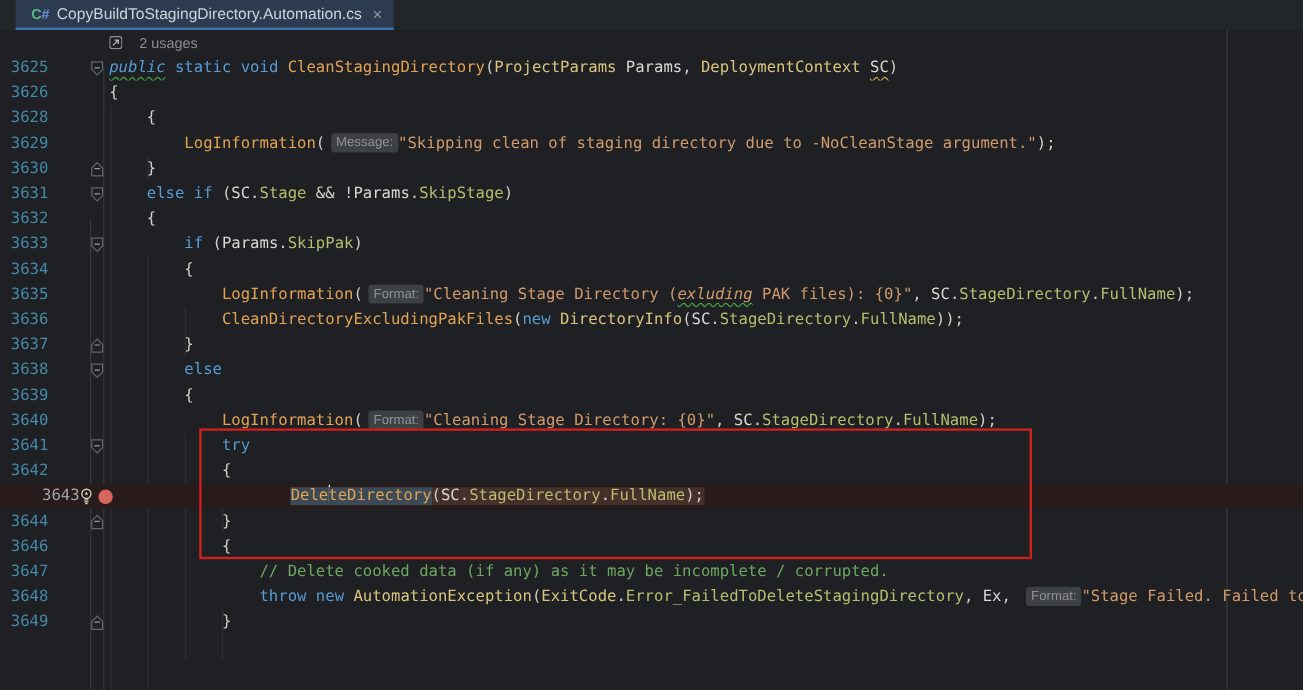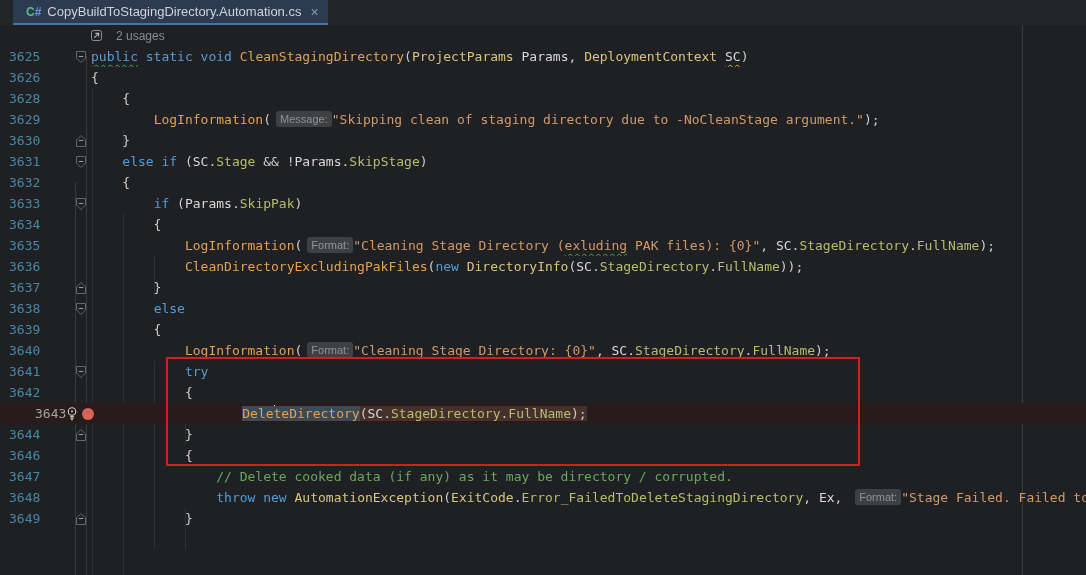--- a/index.html
+++ b/index.html
@@ -31,21 +31,21 @@
   .gut{flex:none;width:45px;position:relative;}
   .fold-marker{position:absolute;left:29px;top:4px;}
   .bulb{position:absolute;left:-7px;top:3px;}
   .bpdot{position:absolute;left:10px;top:5px;width:12px;height:12px;border-radius:50%;
          background:#d8655c;}
   pre.codeln{flex:1 1 auto;margin:0;white-space:pre;overflow:hidden;
              font:13px/21px "DejaVu Sans Mono",monospace;}
   
   .kw{color:#569cd6;} .mth{color:#e2a254;} .typ{color:#d9c57d;} .mem{color:#b6bd6e;}
   .var{color:#d8d8d4;} .pln{color:#cfcfc5;} .str{color:#d29a6a;} .cmt{color:#6ca75f;}
-  .wg{text-decoration:underline wavy #44a944;text-decoration-thickness:1px;text-underline-offset:3px;}
+  .wg{text-decoration:underline wavy #44a944;text-decoration-thickness:1px;text-underline-offset:3px;font-style:italic;}
   .wy{text-decoration:underline wavy #c9ae4b;text-decoration-thickness:1px;text-underline-offset:3px;}
   .hlu{background:#3c4a56;} .hlb{background:#46302b;}
   .hint{display:inline-block;font:11px/14px "Liberation Sans",sans-serif;color:#909396;
         background:#3d4144;border-radius:3px;padding:1px 4px;margin:0 0 0 5px;vertical-align:1px;}
   .caret{display:inline-block;width:1.5px;height:15px;background:#ececec;
          vertical-align:-2px;margin-right:-1.5px;}
   #redbox{position:absolute;border:2px solid #cf2020;box-sizing:border-box;z-index:6;pointer-events:none;}
   .lens-icon{display:inline-block;}
 </style>
 </head>
@@ -226,21 +226,21 @@
           <pre class="codeln"><span class="pln">            }</span></pre>
         </div>
         <div class="row">
           <span class="lnum">3646</span>
           <span class="gut"></span>
           <pre class="codeln"><span class="pln">            {</span></pre>
         </div>
         <div class="row">
           <span class="lnum">3647</span>
           <span class="gut"></span>
-          <pre class="codeln"><span class="pln">                </span><span class="cmt">// Delete cooked data (if any) as it may be directory / corrupted.</span></pre>
+          <pre class="codeln"><span class="pln">                </span><span class="cmt">// Delete cooked data (if any) as it may be incomplete / corrupted.</span></pre>
         </div>
         <div class="row">
           <span class="lnum">3648</span>
           <span class="gut"></span>
           <pre class="codeln"><span class="pln">                </span><span class="kw">throw</span><span class="pln"> </span><span class="kw">new</span><span class="pln"> </span><span class="typ">AutomationException</span><span class="pln">(</span><span class="typ">ExitCode</span><span class="pln">.</span><span class="mem">Error_FailedToDeleteStagingDirectory</span><span class="pln">, </span><span class="var">Ex</span><span class="pln">, </span><span class="hint">Format:</span><span class="str">"Stage Failed. Failed to delete staging directory.</span></pre>
         </div>
         <div class="row">
           <span class="lnum">3649</span>
           <span class="gut">
             <svg width="12" height="14" viewBox="0 0 12 14" class="fold-marker">

